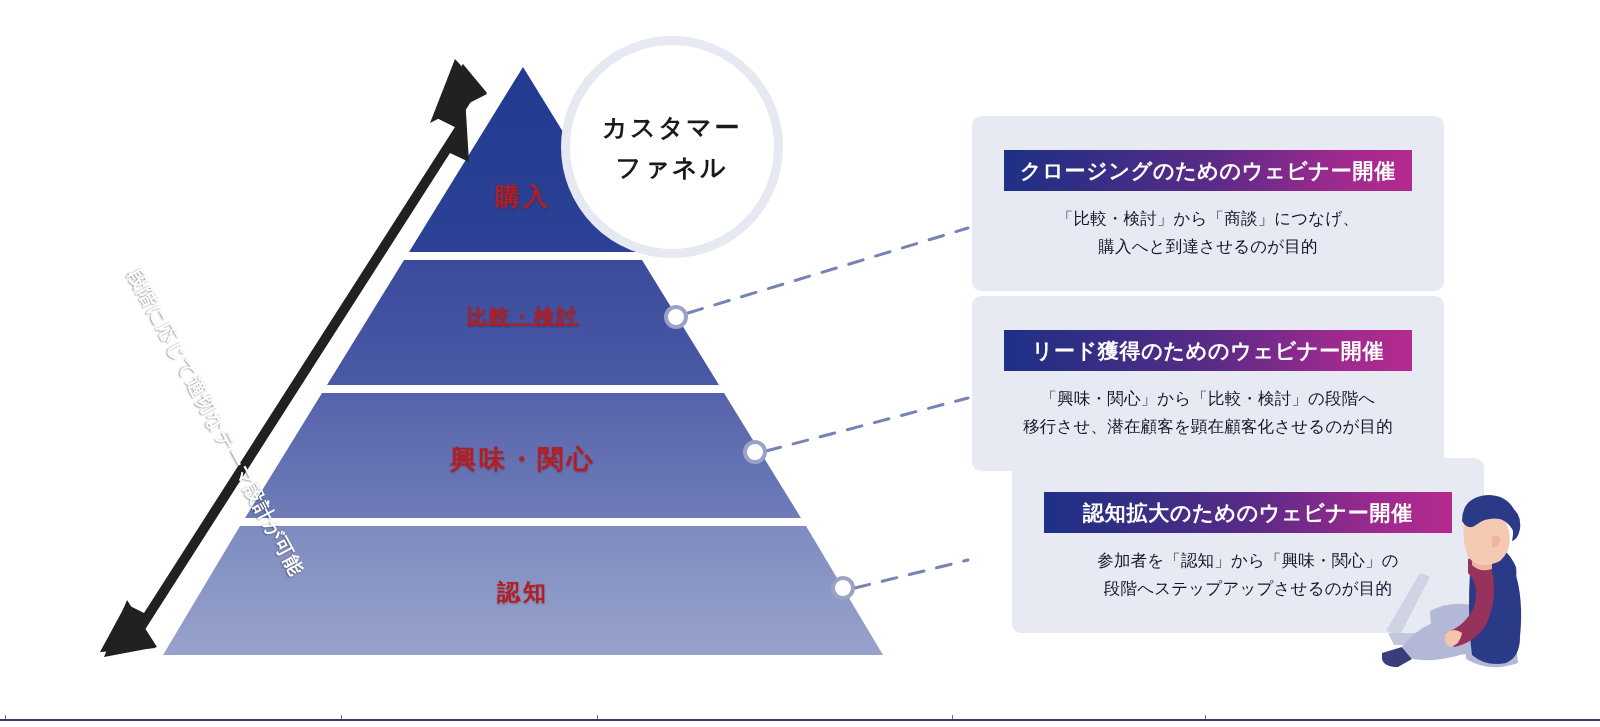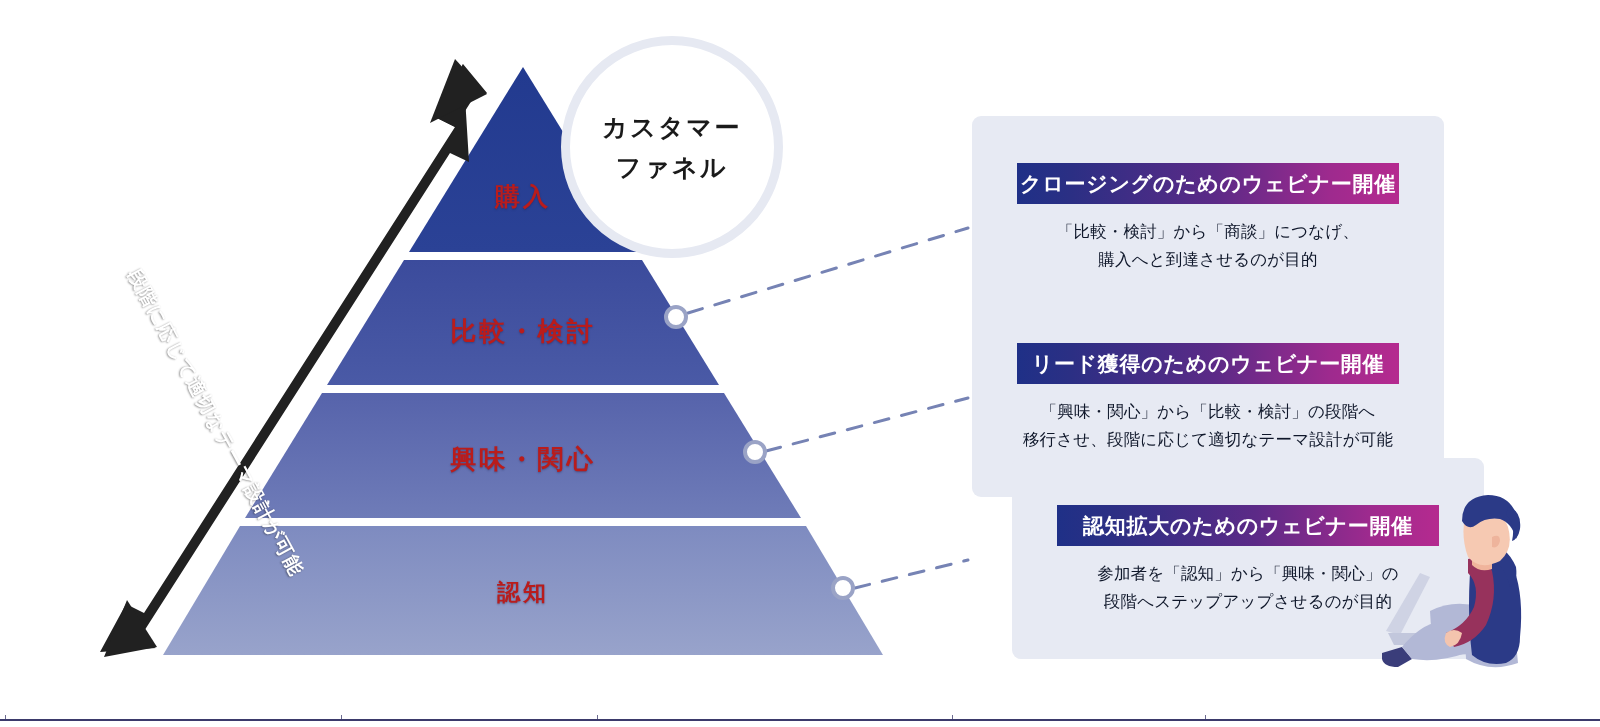--- a/index.html
+++ b/index.html
@@ -66,21 +66,21 @@
   }
 
   
   .card{
     position:absolute;
     left:972px;
     width:472px;
     background:#e7eaf3;
     border-radius:9px;
     box-sizing:border-box;
-    padding:17px;
+    padding:4px;
   }
   .card-header{
     margin:30px 28px 0 28px;
     height:41px;
     display:flex;align-items:center;justify-content:center;
     background:linear-gradient(90deg,#1f3087 0%,#2b2f84 14%,#5c2a87 52%,#9e2a8e 82%,#b52a8f 100%);
     color:#ffffff;
     font-size:21px;font-weight:bold;
     letter-spacing:.035em;
     white-space:nowrap;
@@ -146,21 +146,21 @@
       <g fill="#212121">
         <path d="M 463,64 L 437,118 L 455,127 L 144,613 L 126,604 L 100,652
                  L 156,648 L 139,639 L 450,153 L 469,162 Z"></path>
         <path d="M 463,64 L 437,118 L 455,127 L 472,100 L 487,93 Z"></path>
         <polygon points="455,59 430,123 487,94"></polygon>
         <polygon points="104,657 157,647 127,600"></polygon>
       </g>
     </svg>
 
     <div class="tier-label" style="left:523px;top:196px;font-size:25px;">購入</div>
-    <div class="tier-label" style="left:523px;top:331px;font-size:26px;">比較・検討</div>
+    <div class="tier-label" style="left:523px;top:316px;font-size:20px;text-decoration:underline;">比較・検討</div>
     <div class="tier-label" style="left:523px;top:459px;font-size:26px;">興味・関心</div>
     <div class="tier-label" style="left:523px;top:592px;font-size:23px;">認知</div>
 
     <div id="arrow-label">段階に応じて適切なテーマ設計が可能</div>
 
     <div id="funnel-badge"></div>
     <div id="funnel-badge-text">
       <span>カスタマー</span>
       <span>ファネル</span>
     </div>
@@ -181,21 +181,21 @@
     <div class="card-body">
       <span>「比較・検討」から「商談」につなげ、</span>
       <span>購入へと到達させるのが目的</span>
     </div>
   </div>
 
   <div class="card" style="top:296px;">
     <div class="card-header">リード獲得のためのウェビナー開催</div>
     <div class="card-body">
       <span>「興味・関心」から「比較・検討」の段階へ</span>
-      <span>移行させ、段階に応じて適切なテーマ設計が可能</span>
+      <span>移行させ、潜在顧客を顕在顧客化させるのが目的</span>
     </div>
   </div>
 
   <div class="card" style="top:458px;margin-left:40px;">
     <div class="card-header">認知拡大のためのウェビナー開催</div>
     <div class="card-body">
       <span>参加者を「認知」から「興味・関心」の</span>
       <span>段階へステップアップさせるのが目的</span>
     </div>
   </div>

